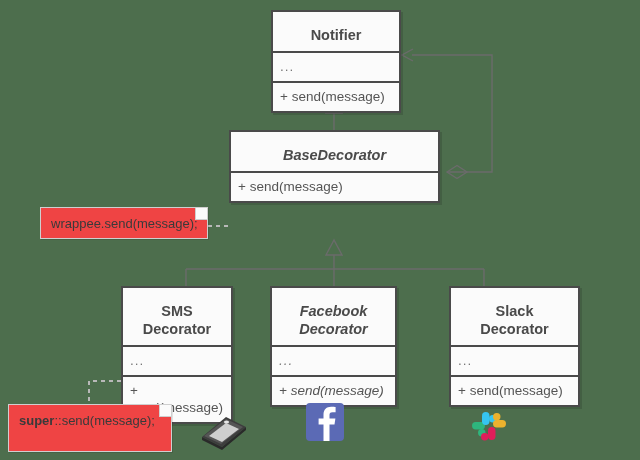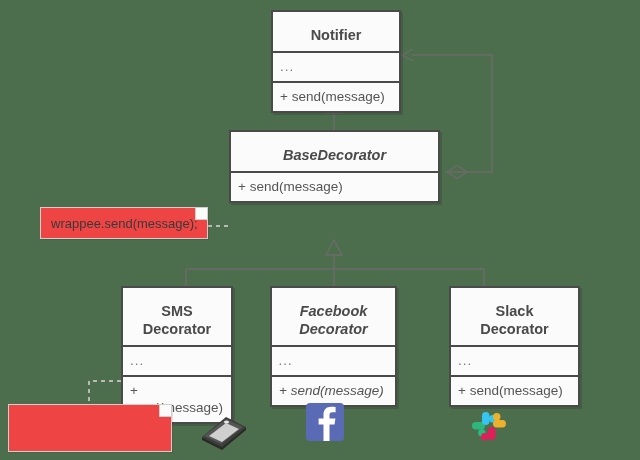--- a/index.html
+++ b/index.html
@@ -188,20 +188,21 @@
     </div>
   </div>
 
   <div class="note" style="left:40px; top:207px; width:168px; height:32px;">
     <div class="fold"></div>
     <span class="ln">wrappee.send(message);</span>
   </div>
 
   <div class="note" style="left:8px; top:404px; width:164px; height:48px;">
     <div class="fold"></div>
+    <span class="ln"><b>super</b><span>::send(message);</span></span>
   </div>
 
   <div class="logo" style="left:192px; top:408px; width:62px; height:46px;">
     <svg width="62" height="46" viewBox="0 0 62 46">
       <g transform="translate(4,3)">
 
         <path d="M 6 26 L 30 6 L 50 16 L 26 36 Z" fill="#3d3d3d"></path>
         <path d="M 6 26 L 6 29 L 26 39 L 50 19 L 50 16 L 26 36 Z" fill="#2a2a2a"></path>
 
         <path d="M 8 25 L 30 8 L 47 16 L 25 33 Z" fill="#555555"></path>

